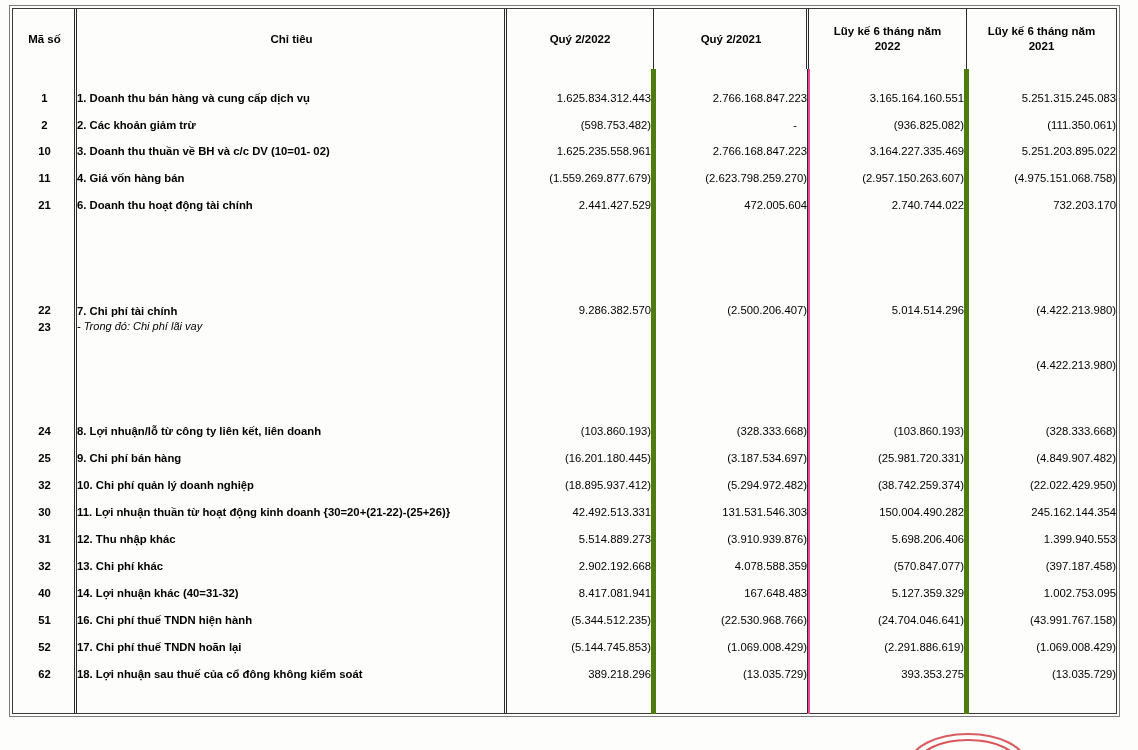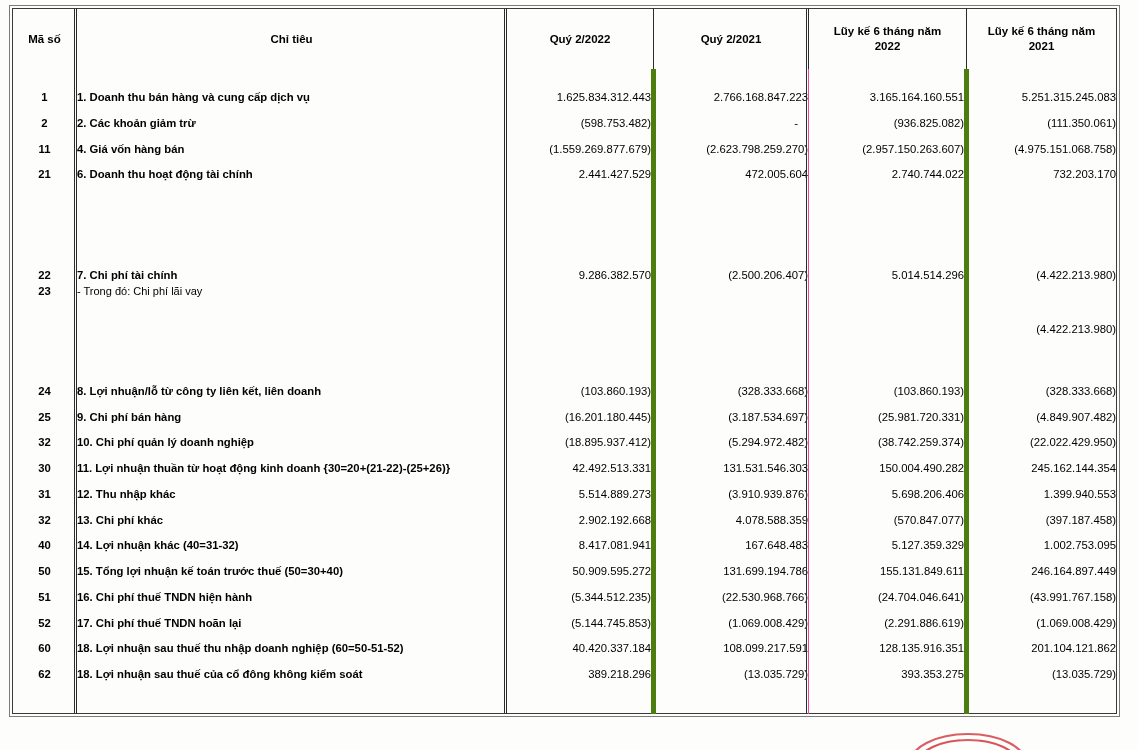--- a/index.html
+++ b/index.html
@@ -102,20 +102,21 @@
     text-align: right;
     padding-right: 9px;
     font-weight: normal;
     white-space: nowrap;
   }
   td.num.dash { padding-right: 10px; }
 
   
   .sub-italic {
     display: block;
+    font-style: italic;
     font-weight: normal;
     font-size: 11px;
     margin-top: 1px;
   }
   .code-stack {
     display: block;
     line-height: 1.45;
   }
   .num-stack {
     display: block;
@@ -132,21 +133,21 @@
     width: 1px; background: #2b2b2b;
   }
   tbody td.v-num1 { border-left: 1px solid #2b2b2b; position: relative; }
   tbody td.v-num1::before {
     content: "";
     position: absolute;
     left: -3px; top: 0; bottom: 0;
     width: 1px; background: #2b2b2b;
   }
   tbody td.v-thin { border-left: 5px solid #4d7c0f; }
-  tbody td.v-heavy { border-left: 1px solid #ec4899; position: relative; }
+  tbody td.v-heavy { border-left: 3px solid #ec4899; position: relative; }
   tbody td.v-heavy::before {
     content: "";
     position: absolute;
     left: -3px; top: 0; bottom: 0;
     width: 1px; background: #2b2b2b;
   }
 
   
   thead th.v-desc,
   thead th.v-num1,
@@ -230,20 +231,28 @@
 
         <tr>
           <td class="code">2</td>
           <td class="desc v-desc">2. Các khoản giảm trừ</td>
           <td class="num v-num1">(598.753.482)</td>
           <td class="num v-thin dash">-</td>
           <td class="num v-heavy">(936.825.082)</td>
           <td class="num v-thin">(111.350.061)</td>
         </tr>
 
+        <tr>
+          <td class="code">10</td>
+          <td class="desc v-desc">3. Doanh thu thuần về BH và c/c DV (10=01- 02)</td>
+          <td class="num v-num1">1.625.235.558.961</td>
+          <td class="num v-thin">2.766.168.847.223</td>
+          <td class="num v-heavy">3.164.227.335.469</td>
+          <td class="num v-thin">5.251.203.895.022</td>
+        </tr>
 
         <tr>
           <td class="code">11</td>
           <td class="desc v-desc">4. Giá vốn hàng bán</td>
           <td class="num v-num1">(1.559.269.877.679)</td>
           <td class="num v-thin">(2.623.798.259.270)</td>
           <td class="num v-heavy">(2.957.150.263.607)</td>
           <td class="num v-thin">(4.975.151.068.758)</td>
         </tr>
 
@@ -340,55 +349,39 @@
 
         <tr>
           <td class="code">40</td>
           <td class="desc v-desc">14. Lợi nhuận khác (40=31-32)</td>
           <td class="num v-num1">8.417.081.941</td>
           <td class="num v-thin">167.648.483</td>
           <td class="num v-heavy">5.127.359.329</td>
           <td class="num v-thin">1.002.753.095</td>
         </tr>
 
-        <tr>
-          <td class="code">50</td>
-          <td class="desc v-desc">15. Tổng lợi nhuận kế toán trước thuế (50=30+40)</td>
-          <td class="num v-num1">50.909.595.272</td>
-          <td class="num v-thin">131.699.194.786</td>
-          <td class="num v-heavy">155.131.849.611</td>
-          <td class="num v-thin">246.164.897.449</td>
-        </tr>
 
         <tr>
           <td class="code">51</td>
           <td class="desc v-desc">16. Chi phí thuế TNDN hiện hành</td>
           <td class="num v-num1">(5.344.512.235)</td>
           <td class="num v-thin">(22.530.968.766)</td>
           <td class="num v-heavy">(24.704.046.641)</td>
           <td class="num v-thin">(43.991.767.158)</td>
         </tr>
 
         <tr>
           <td class="code">52</td>
           <td class="desc v-desc">17. Chi phí thuế TNDN hoãn lại</td>
           <td class="num v-num1">(5.144.745.853)</td>
           <td class="num v-thin">(1.069.008.429)</td>
           <td class="num v-heavy">(2.291.886.619)</td>
           <td class="num v-thin">(1.069.008.429)</td>
         </tr>
 
-        <tr>
-          <td class="code">60</td>
-          <td class="desc v-desc">18. Lợi nhuận sau thuế thu nhập doanh nghiệp (60=50-51-52)</td>
-          <td class="num v-num1">40.420.337.184</td>
-          <td class="num v-thin">108.099.217.591</td>
-          <td class="num v-heavy">128.135.916.351</td>
-          <td class="num v-thin">201.104.121.862</td>
-        </tr>
 
 
         <tr>
           <td class="code">62</td>
           <td class="desc v-desc">18.  Lợi nhuận sau thuế của cổ đông không kiểm soát</td>
           <td class="num v-num1">389.218.296</td>
           <td class="num v-thin">(13.035.729)</td>
           <td class="num v-heavy">393.353.275</td>
           <td class="num v-thin">(13.035.729)</td>
         </tr>

